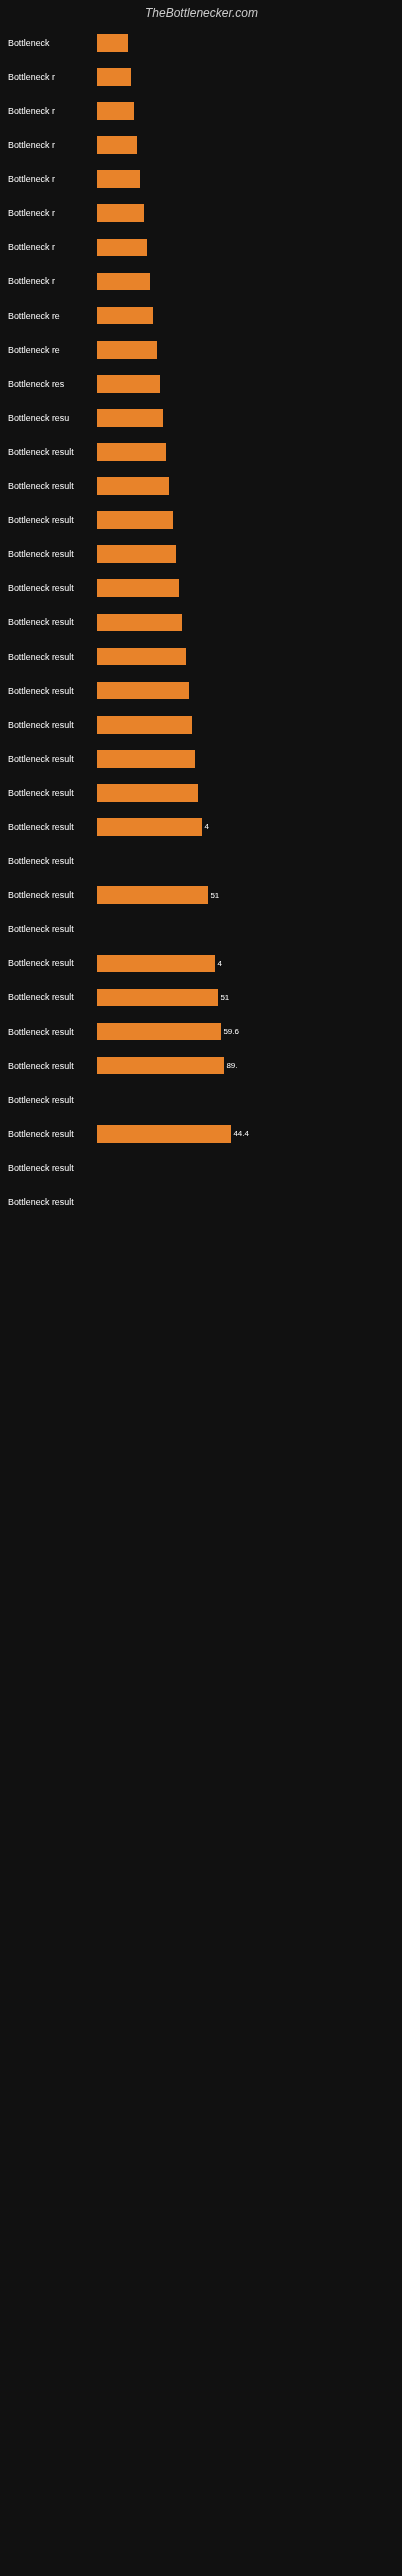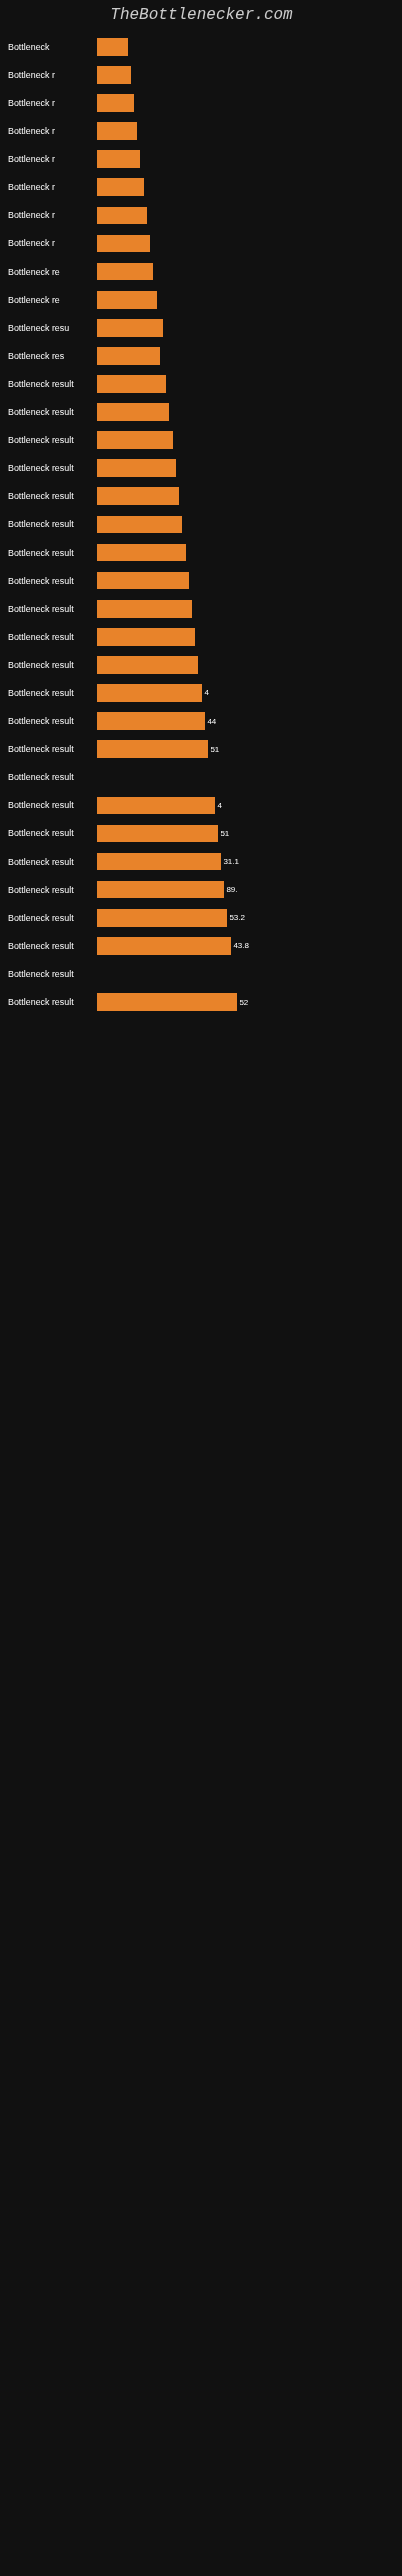--- a/index.html
+++ b/index.html
@@ -6,29 +6,28 @@
     body {
       background: #111;
       font-family: Arial, sans-serif;
       width: 403px;
       min-height: 2576px;
     }
     .header {
       text-align: center;
       padding: 6.4px 0 3.2px 0;
       color: #ccc;
-      font-size: 16px;
+      font-size: 12px;
       font-style: italic;
-      font-family: Liberation Mono, monospace;
     }
     .chart-area {
       padding: 8px 8px 8px 8px;
       display: flex;
       flex-direction: column;
-      gap: 4px;
+      gap: 10px;
     }
     .bar-row {
       display: flex;
       align-items: center;
       margin-bottom: 1.6px;
       height: 22.5px;
     }
     .bar-label {
       color: #fff;
       font-size: 8.9px;
@@ -120,29 +119,29 @@
         <div class="bar" style="width: 56px;"></div>
       </div>
     </div>
     <div class="bar-row">
       <div class="bar-label">Bottleneck re</div>
       <div class="bar-container">
         <div class="bar" style="width: 60px;"></div>
       </div>
     </div>
     <div class="bar-row">
+      <div class="bar-label">Bottleneck res</div>
+      <div class="bar-container">
+        <div class="bar" style="width: 63px;"></div>
+      </div>
+    </div>
+    <div class="bar-row">
       <div class="bar-label">Bottleneck resu</div>
       <div class="bar-container">
         <div class="bar" style="width: 66px;"></div>
-      </div>
-    </div>
-    <div class="bar-row">
-      <div class="bar-label">Bottleneck res</div>
-      <div class="bar-container">
-        <div class="bar" style="width: 63px;"></div>
       </div>
     </div>
     <div class="bar-row">
       <div class="bar-label">Bottleneck result</div>
       <div class="bar-container">
         <div class="bar" style="width: 69px;"></div>
       </div>
     </div>
     <div class="bar-row">
       <div class="bar-label">Bottleneck result</div>
@@ -206,24 +205,20 @@
     </div>
     <div class="bar-row">
       <div class="bar-label">Bottleneck result</div>
       <div class="bar-container">
         <div class="bar" style="width: 105px;"></div>
         <span class="bar-value">4</span>
       </div>
     </div>
     <div class="bar-row">
       <div class="bar-label">Bottleneck result</div>
-      <div class="bar-container">
-        <div class="bar" style="width: 108px;"></div>
-        <span class="bar-value">44</span>
-      </div>
     </div>
     <div class="bar-row">
       <div class="bar-label">Bottleneck result</div>
       <div class="bar-container">
         <div class="bar" style="width: 111px;"></div>
         <span class="bar-value">51</span>
       </div>
     </div>
     <div class="bar-row">
       <div class="bar-label">Bottleneck result</div>
@@ -239,48 +234,40 @@
       <div class="bar-label">Bottleneck result</div>
       <div class="bar-container">
         <div class="bar" style="width: 121px;"></div>
         <span class="bar-value">51</span>
       </div>
     </div>
     <div class="bar-row">
       <div class="bar-label">Bottleneck result</div>
       <div class="bar-container">
         <div class="bar" style="width: 124px;"></div>
-        <span class="bar-value">31.1</span>
+        <span class="bar-value">59.6</span>
       </div>
     </div>
     <div class="bar-row">
       <div class="bar-label">Bottleneck result</div>
       <div class="bar-container">
         <div class="bar" style="width: 127px;"></div>
         <span class="bar-value">89.</span>
       </div>
     </div>
     <div class="bar-row">
       <div class="bar-label">Bottleneck result</div>
-      <div class="bar-container">
-        <div class="bar" style="width: 130px;"></div>
-        <span class="bar-value">53.2</span>
-      </div>
     </div>
     <div class="bar-row">
       <div class="bar-label">Bottleneck result</div>
       <div class="bar-container">
         <div class="bar" style="width: 134px;"></div>
-        <span class="bar-value">43.8</span>
-      </div>
-    </div>
-    <div class="bar-row">
-      <div class="bar-label">Bottleneck result</div>
-    </div>
-    <div class="bar-row">
-      <div class="bar-label">Bottleneck result</div>
-      <div class="bar-container">
-        <div class="bar" style="width: 140px;"></div>
-        <span class="bar-value">52</span>
-      </div>
+        <span class="bar-value">44.4</span>
+      </div>
+    </div>
+    <div class="bar-row">
+      <div class="bar-label">Bottleneck result</div>
+    </div>
+    <div class="bar-row">
+      <div class="bar-label">Bottleneck result</div>
     </div>
   </div>
 
 
 </body></html>

